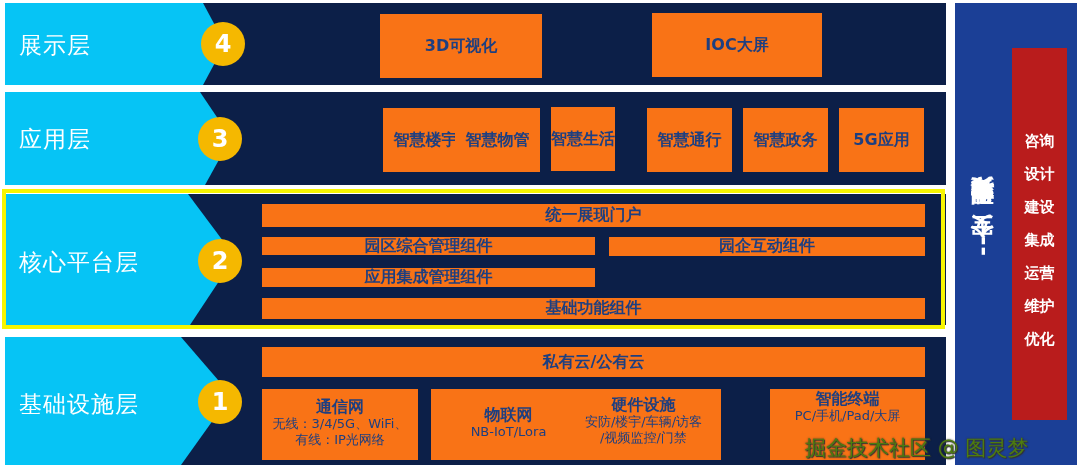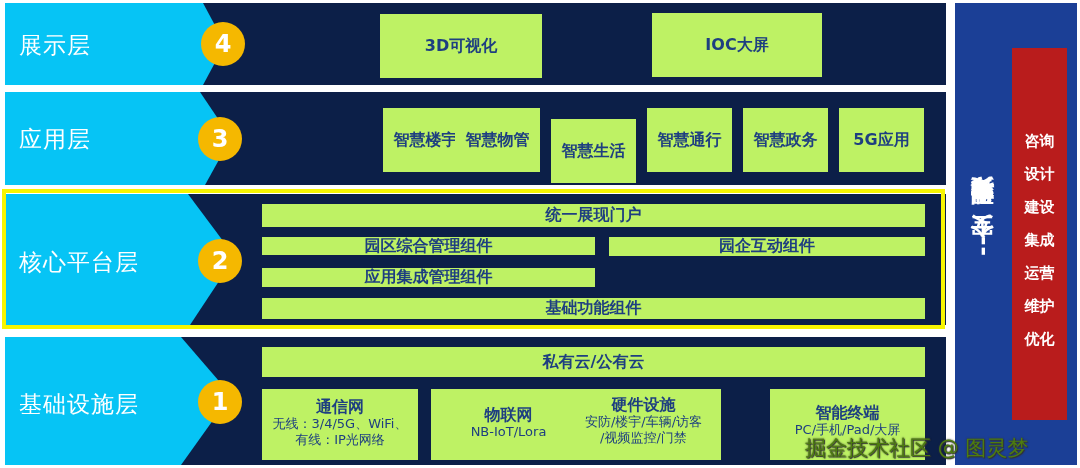--- a/index.html
+++ b/index.html
@@ -15,21 +15,21 @@
   }
   .layer .label-text {
     position:absolute; left:14px; color:#ffffff; font-weight:normal; font-size:23px;
     letter-spacing:1px;
   }
   .badge {
     position:absolute; width:44px; height:44px; border-radius:50%; background:#f5b800;
     color:#ffffff; font-weight:bold; font-size:24px; text-align:center; line-height:44px;
   }
   .box {
-    position:absolute; background:#bef264; color:#1e3f80; font-weight:bold;
+    position:absolute; background:#f97316; color:#1e3f80; font-weight:bold;
     font-size:16px; text-align:center; box-sizing:border-box;
   }
   .box.center-v { display:flex; align-items:center; justify-content:center; }
   .box .sub { font-weight:normal; font-size:13px; line-height:16px; color:#1e3f80; }
   .box .title { font-size:16px; line-height:19px; }
   .highlight {
     position:absolute; left:2px; top:189px; width:943px; height:140px;
     border:4px solid #f7f500; box-sizing:border-box; pointer-events:none;
   }
   .side {
@@ -62,21 +62,21 @@
   <div class="box center-v" style="left:375px;top:11px;width:162px;height:64px;">3D可视化</div>
   <div class="box center-v" style="left:647px;top:10px;width:170px;height:64px;">IOC大屏</div>
 </div>
 
 <div class="layer" style="top:92px;height:93px;">
   <div class="label-bg" style="width:226px; clip-path:polygon(0 0,195px 0,226px 46px,200px 93px,0 93px);"></div>
   <div class="label-text" style="top:32px;">应用层</div>
   <div class="badge" style="left:193px;top:25px;">3</div>
   <div class="box center-v" style="left:354px;top:16px;width:85px;height:64px;margin-left:24px;">智慧楼宇</div>
   <div class="box center-v" style="left:450px;top:16px;width:85px;height:64px;">智慧物管</div>
-  <div class="box center-v" style="left:546px;top:27px;width:85px;height:64px;">智慧生活</div>
+  <div class="box center-v" style="left:546px;top:15px;width:64px;height:64px;">智慧生活</div>
   <div class="box center-v" style="left:642px;top:16px;width:85px;height:64px;">智慧通行</div>
   <div class="box center-v" style="left:738px;top:16px;width:85px;height:64px;">智慧政务</div>
   <div class="box center-v" style="left:834px;top:16px;width:85px;height:64px;">5G应用</div>
 </div>
 
 <div class="layer" style="top:194px;height:131px;">
   <div class="label-bg" style="width:230px; clip-path:polygon(0 0,183px 0,230px 63px,185px 131px,0 131px);"></div>
   <div class="label-text" style="top:53px;">核心平台层</div>
   <div class="badge" style="left:193px;top:45px;">2</div>
   <div class="box center-v" style="left:257px;top:10px;width:663px;height:23px;">统一展现门户</div>
@@ -100,21 +100,21 @@
   </div>
   <div class="box" style="left:426px;top:52px;width:155px;height:71px;padding-top:16px;">
     <div class="title">物联网</div>
     <div class="sub">NB-IoT/Lora</div>
   </div>
   <div class="box" style="left:561px;top:52px;width:155px;height:71px;padding-top:6px;">
     <div class="title">硬件设施</div>
     <div class="sub">安防/楼宇/车辆/访客</div>
     <div class="sub">/视频监控/门禁</div>
   </div>
-  <div class="box" style="left:765px;top:52px;width:155px;height:71px;padding-top:14px;">
+  <div class="box" style="left:765px;top:52px;width:155px;height:71px;padding-top:0;">
     <div class="title">智能终端</div>
     <div class="sub">PC/手机/Pad/大屏</div>
   </div>
 </div>
 
 <div class="side">
   <div class="side-vertical">安全---端到端服务支撑</div>
   <div class="side-panel">
     <div style="height:77px;"></div>
     <div class="item">咨询</div>

